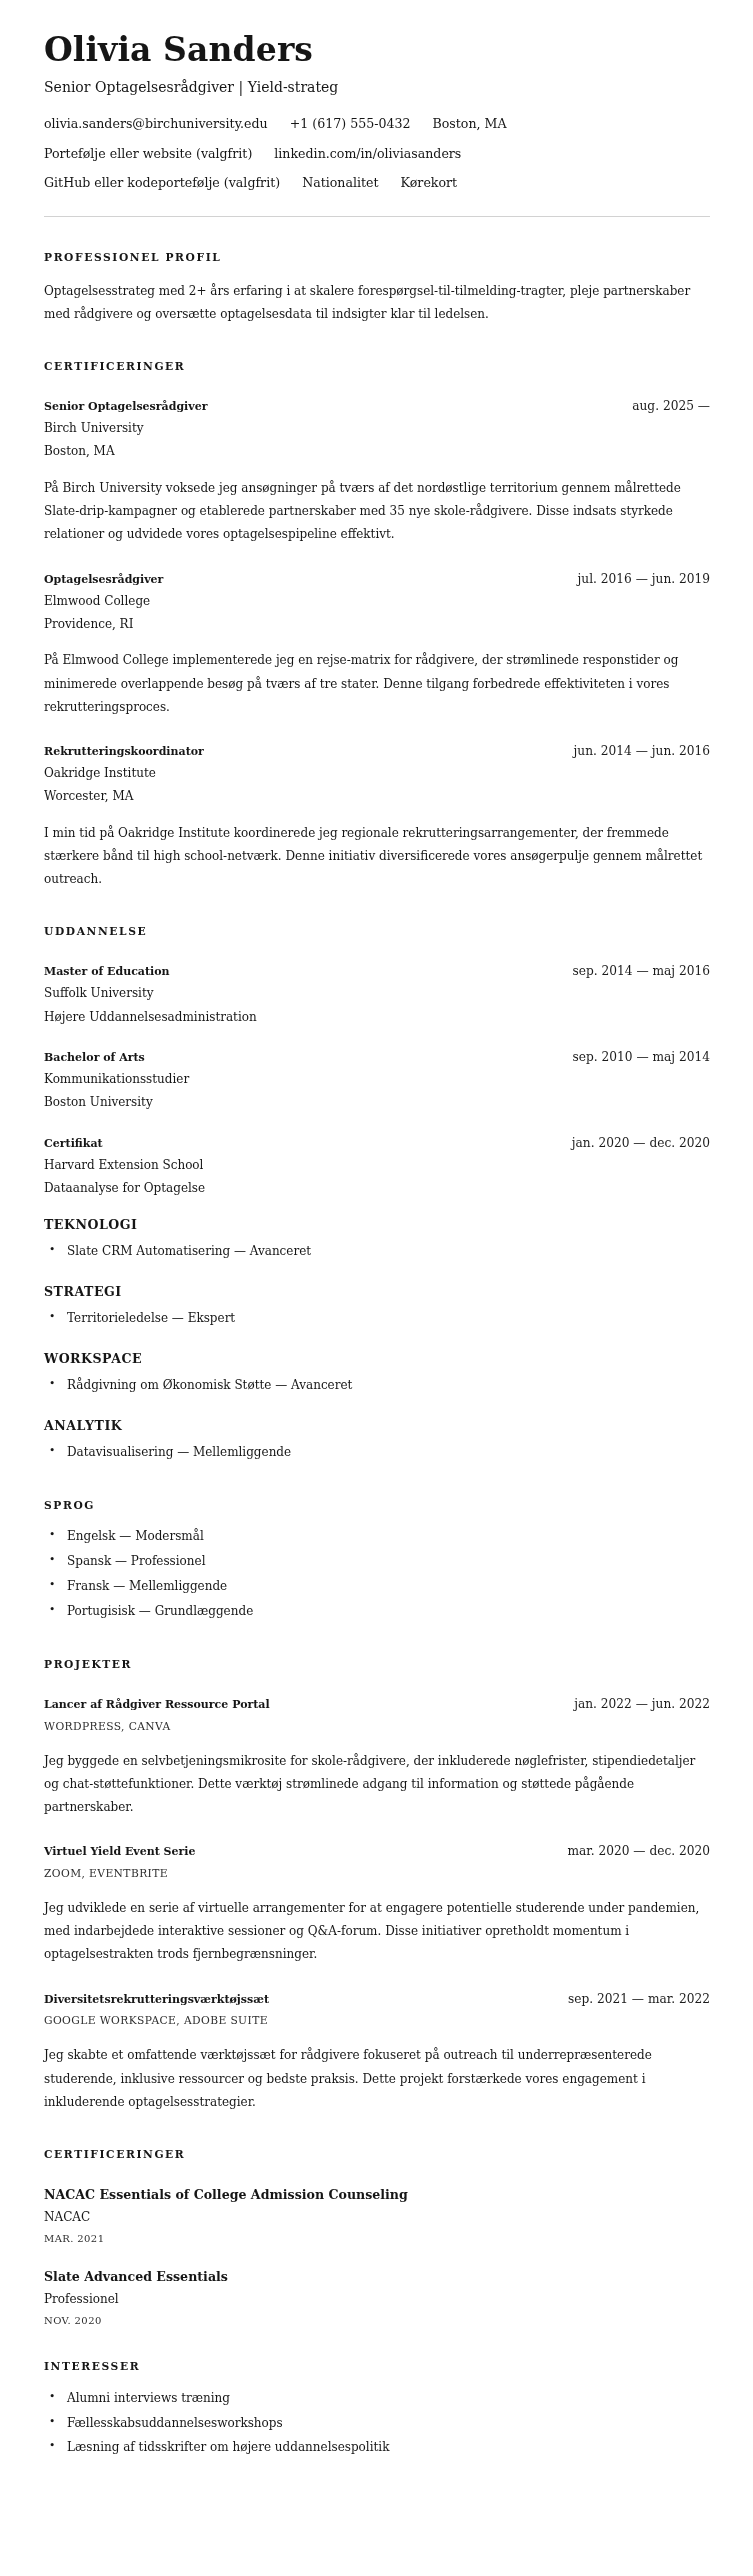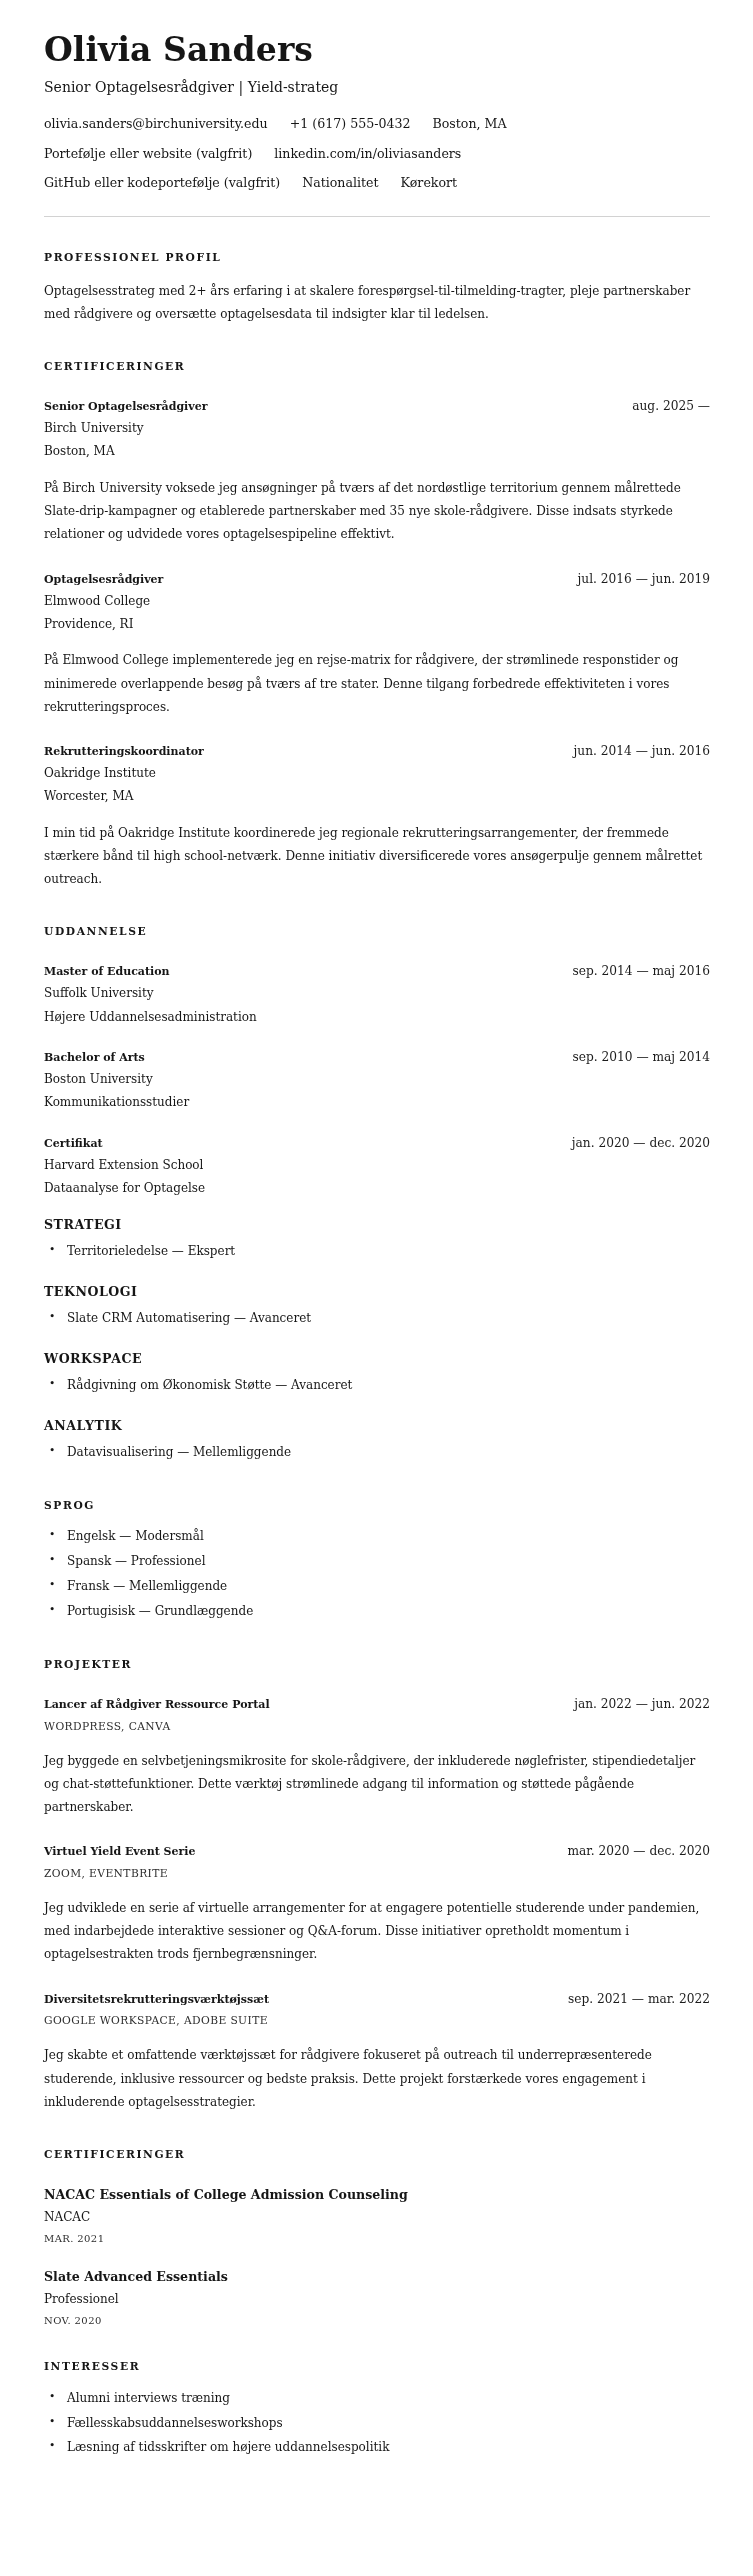--- a/index.html
+++ b/index.html
@@ -199,47 +199,47 @@
       </div>
       <div class="entry-sub">Suffolk University</div>
       <div class="entry-sub">Højere Uddannelsesadministration</div>
     </div>
 
     <div class="entry">
       <div class="entry-header">
         <span class="entry-title">Bachelor of Arts</span>
         <span class="entry-date">sep. 2010 — maj 2014</span>
       </div>
+      <div class="entry-sub">Kommunikationsstudier</div>
       <div class="entry-sub">Boston University</div>
-      <div class="entry-sub">Kommunikationsstudier</div>
     </div>
 
     <div class="entry">
       <div class="entry-header">
         <span class="entry-title">Certifikat</span>
         <span class="entry-date">jan. 2020 — dec. 2020</span>
       </div>
       <div class="entry-sub">Harvard Extension School</div>
       <div class="entry-sub">Dataanalyse for Optagelse</div>
     </div>
   </div>
 
   <div>
+
+    <div class="skill-group">
+      <div class="skill-group-title">TEKNOLOGI</div>
+      <ul class="bullets">
+        <li>Slate CRM Automatisering — Avanceret</li>
+      </ul>
+    </div>
 
     <div class="skill-group">
       <div class="skill-group-title">STRATEGI</div>
       <ul class="bullets">
         <li>Territorieledelse — Ekspert</li>
-      </ul>
-    </div>
-
-    <div class="skill-group">
-      <div class="skill-group-title">TEKNOLOGI</div>
-      <ul class="bullets">
-        <li>Slate CRM Automatisering — Avanceret</li>
       </ul>
     </div>
 
     <div class="skill-group">
       <div class="skill-group-title">WORKSPACE</div>
       <ul class="bullets">
         <li>Rådgivning om Økonomisk Støtte — Avanceret</li>
       </ul>
     </div>
 

